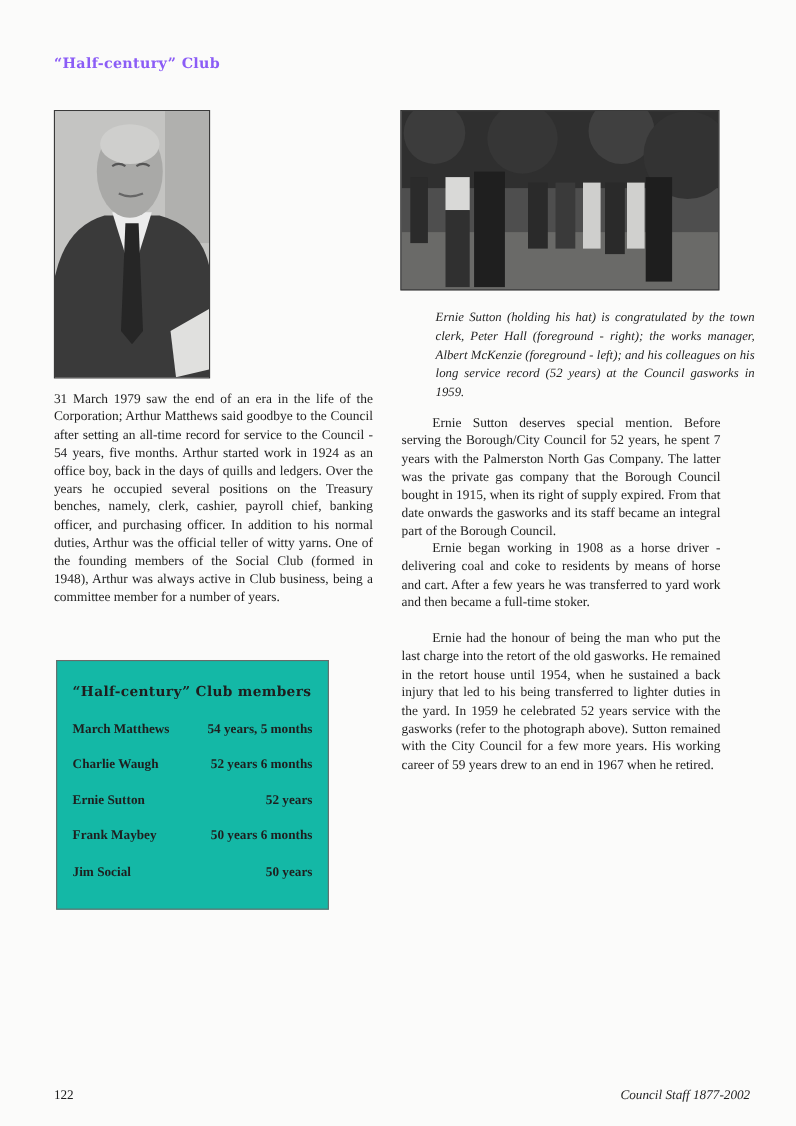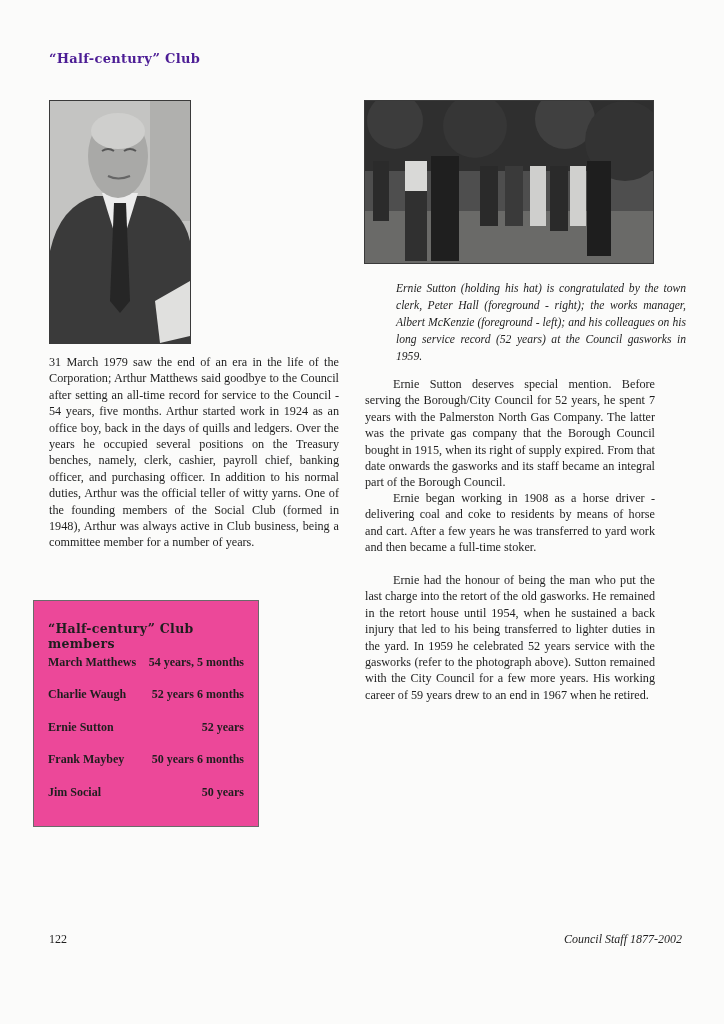--- a/index.html
+++ b/index.html
@@ -5,53 +5,53 @@
   html, body { margin: 0; padding: 0; }
   body {
     width: 724px; height: 1024px; position: relative; overflow: hidden;
     background: #fbfbfa;
     font-family: "Liberation Serif", "DejaVu Serif", serif;
     color: #1e1e1e;
   }
   .title {
     position: absolute; left: 49px; top: 49px; width: 620px;
     font-family: "DejaVu Serif", serif; font-weight: bold;
-    font-size: 13px; line-height: 19px; letter-spacing: 0.3px; color: #4c1d95;
+    font-size: 13px; line-height: 19px; letter-spacing: 0.3px; color: #8b5cf6;
   }
   .title div { white-space: nowrap; }
 
   .photo { position: absolute; border: 1px solid #3a3a3a; overflow: hidden; }
   .photo-portrait { left: 49px; top: 100px; width: 140px; height: 242px; background: #bdbdbd; }
   .photo-group { left: 364px; top: 100px; width: 288px; height: 162px; background: #6c6c6c; }
 
   .para {
     position: absolute; font-size: 12.2px; line-height: 16.4px;
     text-align: justify; margin: 0;
   }
   .left-para { left: 49px; top: 354px; width: 290px; }
   .right-col { position: absolute; left: 365px; width: 290px; }
   .caption { top: 280px; font-style: italic; font-size: 11.6px; line-height: 17px; margin-left: 31px; }
   .rp1 { top: 360px; margin-top: 16px; }
   .rp2 { top: 490px; }
   .rp3 { top: 572px; }
   .indent { text-indent: 28px; }
 
   .members-box {
-    position: absolute; left: 33px; top: 600px; width: 226px; height: 227px;
-    background: #ec4899; border: 1px solid #6a6a6a; box-sizing: border-box;
+    position: absolute; left: 51px; top: 600px; width: 248px; height: 227px;
+    background: #14b8a6; border: 1px solid #6a6a6a; box-sizing: border-box;
   }
   .members-title {
     position: absolute; left: 14px; top: 20px;
     font-family: "DejaVu Serif", serif; font-weight: bold; font-size: 12.5px; letter-spacing: 0.3px;
   }
   .member-row { position: absolute; left: 14px; right: 14px; height: 18px; font-weight: bold; font-size: 12px; }
   .member-name { position: absolute; left: 0; top: 0; }
   .member-service { position: absolute; right: 0; top: 0; }
 
-  .footer { position: absolute; top: 932px; font-size: 12px; }
+  .footer { position: absolute; top: 988px; font-size: 12px; }
   .page-number { left: 49px; }
   .running-title { right: 42px; font-style: italic; }
 </style>
 </head>
 <body>
 
 <div class="title">
   <div>“Half-century” Club</div>
 </div>
 

